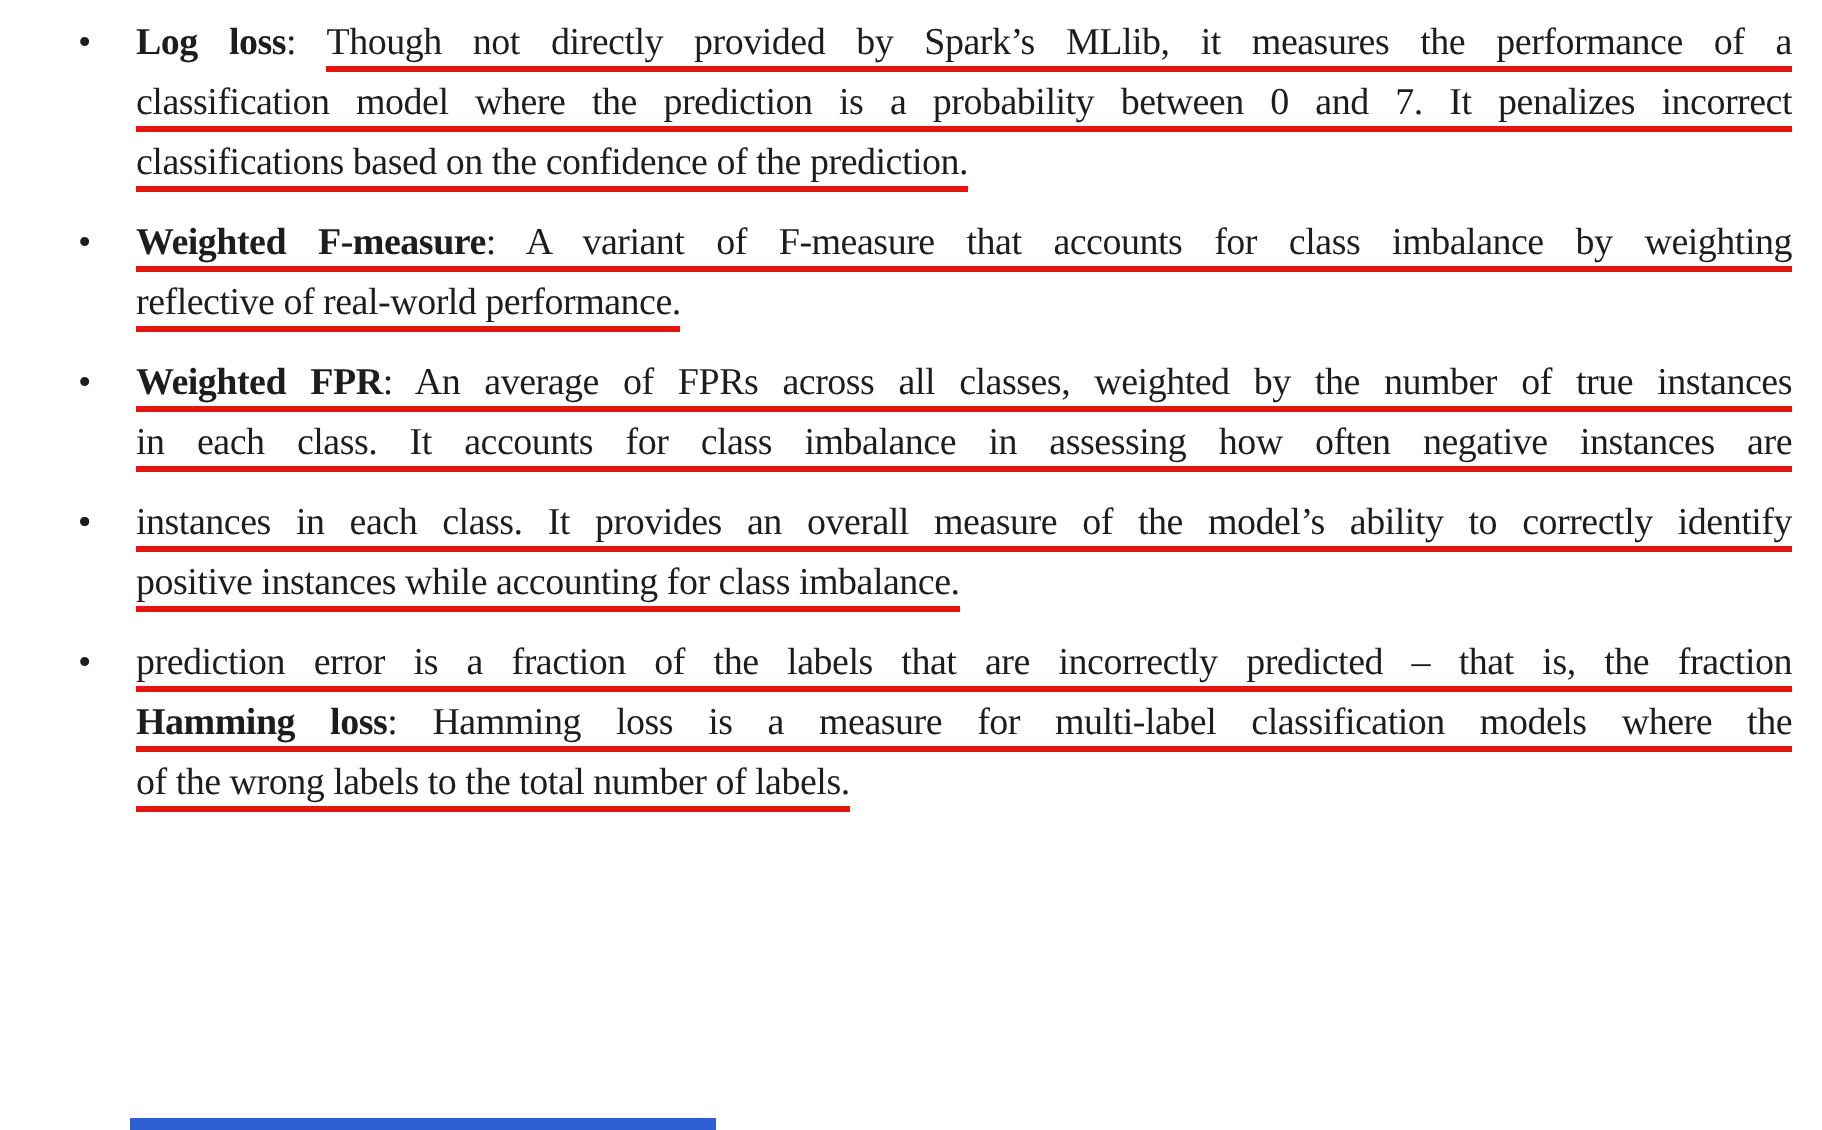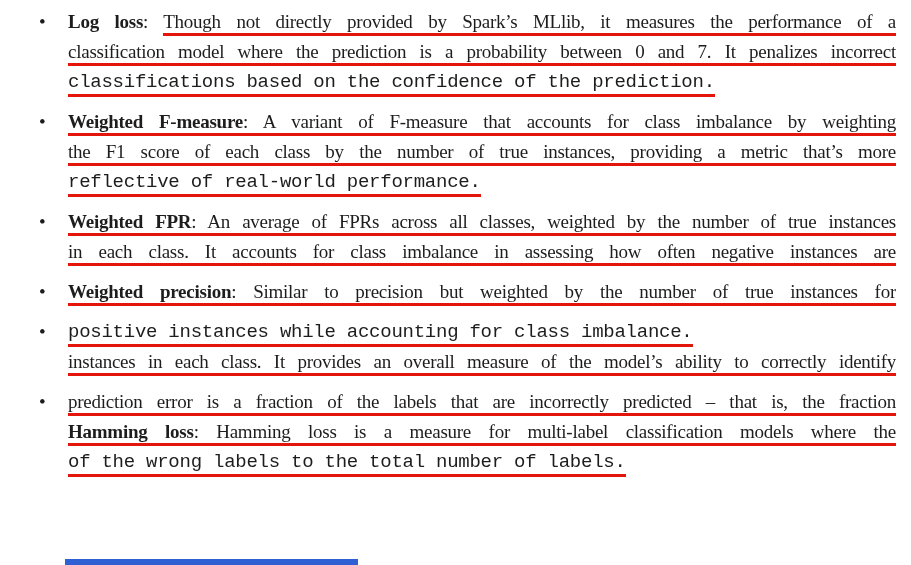--- a/index.html
+++ b/index.html
@@ -25,21 +25,21 @@
   .line{
     font-size:19px;
     line-height:24px;
     height:30px;
     letter-spacing:-0.25px;
     white-space:nowrap;
     overflow:hidden;
     text-align:justify;
     text-align-last:justify;
   }
-  .line.last{text-align-last:left;font-family:Liberation Mono, monospace;}
+  .line.last{text-align-last:left;}
   .b{font-weight:bold;}
   .u{
     border-bottom:3px solid var(--ul-color);
     padding-bottom:1px;
   }
   .blue-bar{
     position:absolute;
     left:65px;top:559px;
     width:293px;height:6px;
     background:#2e5fd3;
@@ -55,42 +55,40 @@
         <div class="content">
           <div class="line"><span class="b">Log loss</span><span>: </span><span class="u">Though not directly provided by Spark’s MLlib, it measures the performance of a</span></div>
           <div class="line"><span class="u">classification model where the prediction is a probability between 0 and 7. It penalizes incorrect</span></div>
           <div class="line last"><span class="u">classifications based on the confidence of the prediction.</span></div>
         </div>
       </div>
       <div class="bullet">
         <span class="dot">•</span>
         <div class="content">
           <div class="line"><span class="b u">Weighted F-measure</span><span class="u">: A variant of F-measure that accounts for class imbalance by weighting</span></div>
-          <div class="line"><span class="u">the F1 score of each class by the number of true instances, providing a metric that’s more</span></div>
           <div class="line last"><span class="u">reflective of real-world performance.</span></div>
         </div>
       </div>
       <div class="bullet">
         <span class="dot">•</span>
         <div class="content">
           <div class="line"><span class="b u">Weighted FPR</span><span class="u">: An average of FPRs across all classes, weighted by the number of true instances</span></div>
           <div class="line"><span class="u">in each class. It accounts for class imbalance in assessing how often negative instances are</span></div>
         </div>
       </div>
       <div class="bullet">
         <span class="dot">•</span>
         <div class="content">
-          <div class="line"><span class="b u">Weighted precision</span><span class="u">: Similar to precision but weighted by the number of true instances for</span></div>
         </div>
       </div>
       <div class="bullet">
         <span class="dot">•</span>
         <div class="content">
+          <div class="line"><span class="u">instances in each class. It provides an overall measure of the model’s ability to correctly identify</span></div>
           <div class="line last"><span class="u">positive instances while accounting for class imbalance.</span></div>
-          <div class="line"><span class="u">instances in each class. It provides an overall measure of the model’s ability to correctly identify</span></div>
         </div>
       </div>
       <div class="bullet">
         <span class="dot">•</span>
         <div class="content">
           <div class="line"><span class="u">prediction error is a fraction of the labels that are incorrectly predicted – that is, the fraction</span></div>
           <div class="line"><span class="b u">Hamming loss</span><span class="u">: Hamming loss is a measure for multi-label classification models where the</span></div>
           <div class="line last"><span class="u">of the wrong labels to the total number of labels.</span></div>
         </div>
       </div>

